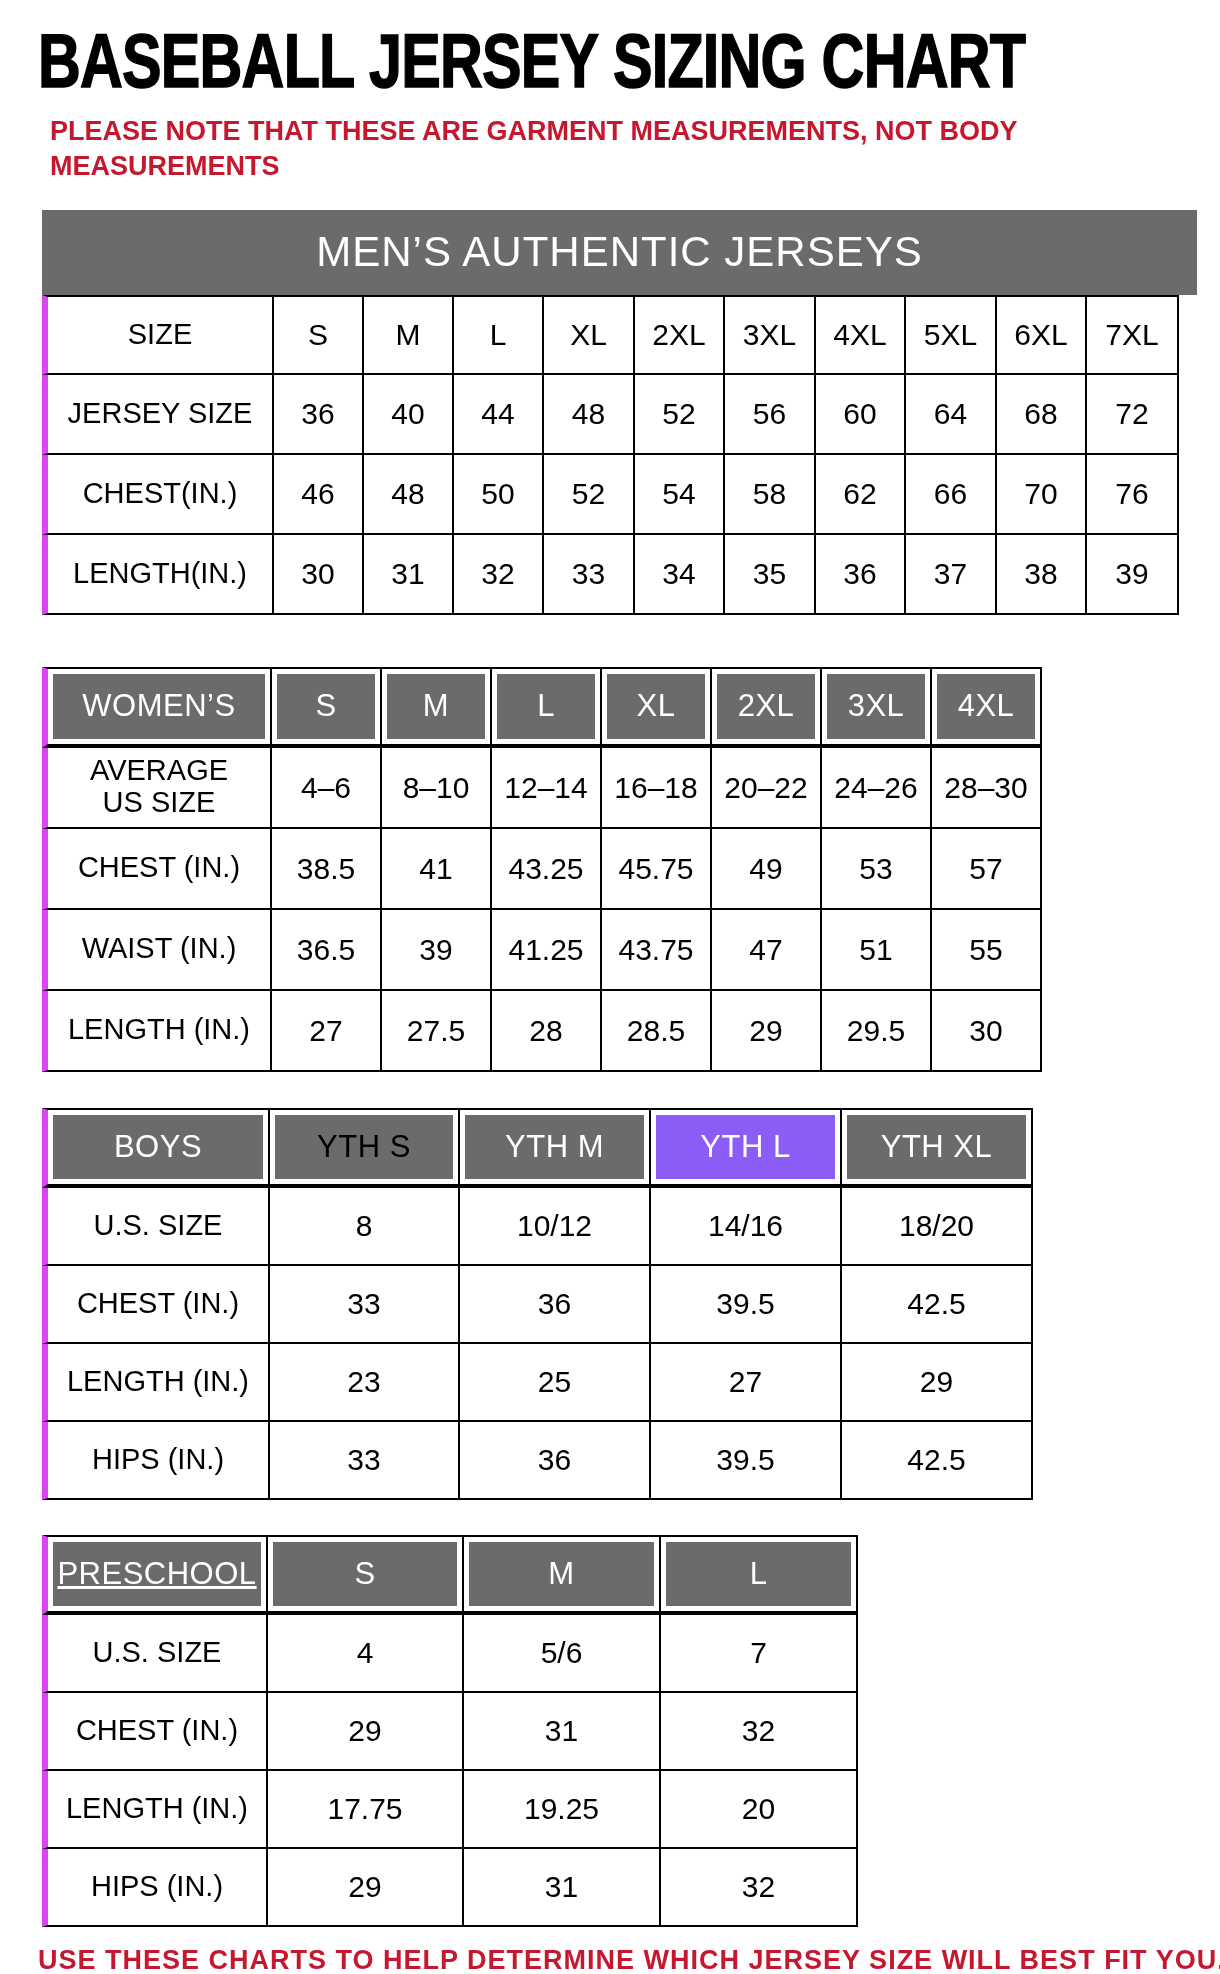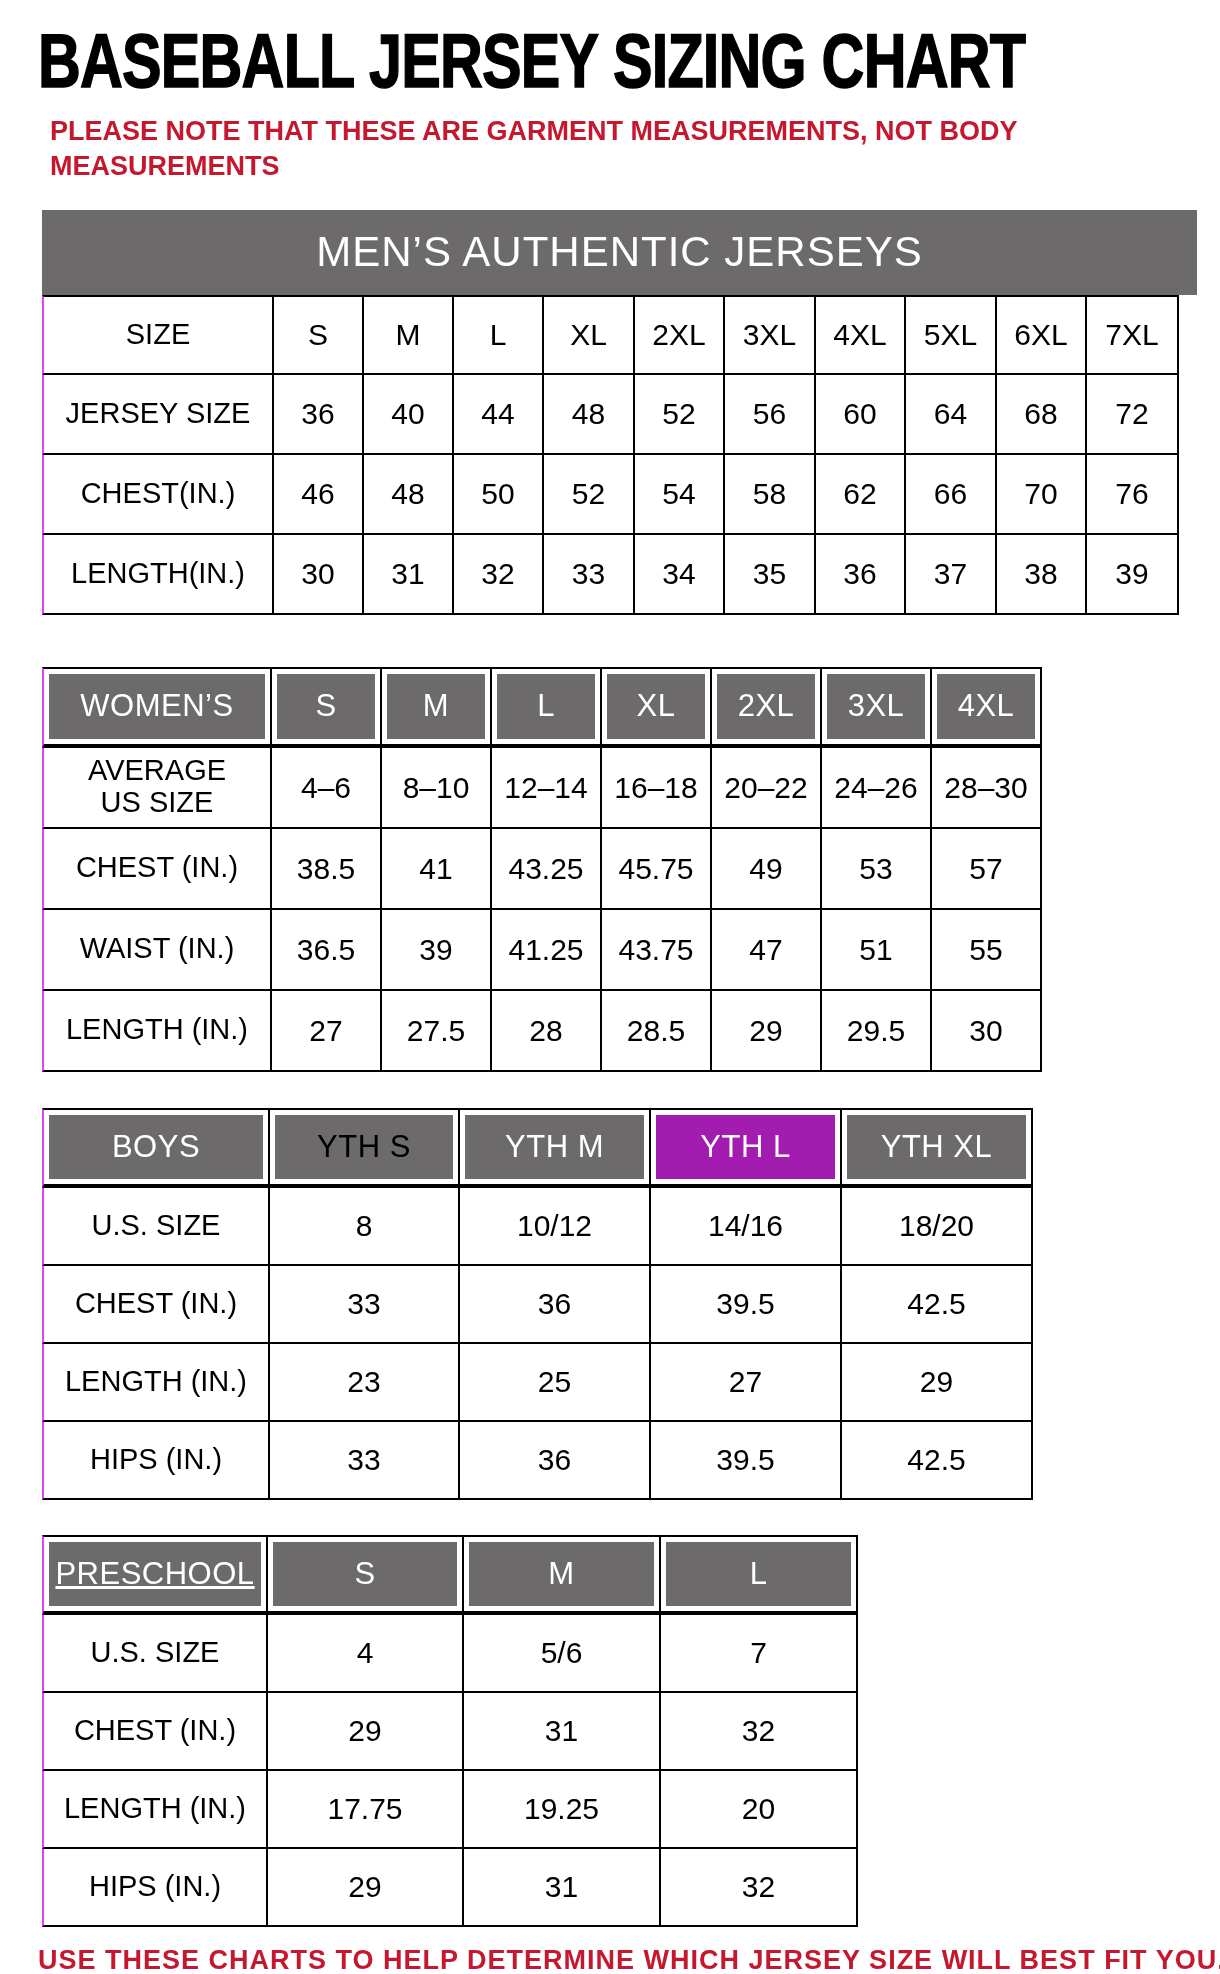--- a/index.html
+++ b/index.html
@@ -39,21 +39,21 @@
   .tbl-womens    .grid { grid-auto-rows:81px; }
   .tbl-boys      .grid { grid-template-rows:80px; grid-auto-rows:78px; }
   .tbl-preschool .grid { grid-template-rows:80px; grid-auto-rows:78px; }
 
   .cell {
     display:flex; align-items:center; justify-content:center;
     background:#fff; font-size:30px; line-height:1.1; text-align:center;
     border-right:2px solid #000; border-bottom:2px solid #000;
     box-sizing:border-box;
   }
-  .cell.first { border-left:2px solid #d946ef; }
+  .cell.first { border-left:6px solid #d946ef; }
   .cell.top   { border-top:2px solid #000; }
   .cell.label { font-size:29px; white-space:pre-line; }
   .hcell {
     border-top:2px solid #000; border-bottom-width:4px;
     font-size:31px; letter-spacing:0.5px;
     box-shadow: inset 0 0 0 5px #ffffff;
   }
 
   
   .footer { margin-top:18px; font-size:27px; font-weight:bold; letter-spacing:1px; white-space:nowrap; }
@@ -162,21 +162,21 @@
           <div class="cell">29</div>
           <div class="cell">29.5</div>
           <div class="cell">30</div>
         </div>
       </div>
       <div class="tbl tbl-boys" style="width: 991px;">
         <div class="grid" style="grid-template-columns: 228px 190px 191px 191px 191px;">
           <div class="cell hcell first" style="background: rgb(108, 106, 107); color: rgb(255, 255, 255);">BOYS</div>
           <div class="cell hcell" style="background: rgb(108, 106, 107); color: #000000;">YTH S</div>
           <div class="cell hcell" style="background: rgb(108, 106, 107); color: rgb(255, 255, 255);">YTH M</div>
-          <div class="cell hcell" style="background: #a21caf; color: rgb(255, 255, 255);">YTH L</div>
+          <div class="cell hcell" style="background: #8b5cf6; color: rgb(255, 255, 255);">YTH L</div>
           <div class="cell hcell" style="background: rgb(108, 106, 107); color: rgb(255, 255, 255);">YTH XL</div>
           <div class="cell first label">U.S. SIZE</div>
           <div class="cell">8</div>
           <div class="cell">10/12</div>
           <div class="cell">14/16</div>
           <div class="cell">18/20</div>
           <div class="cell first label">CHEST (IN.)</div>
           <div class="cell">33</div>
           <div class="cell">36</div>
           <div class="cell">39.5</div>

